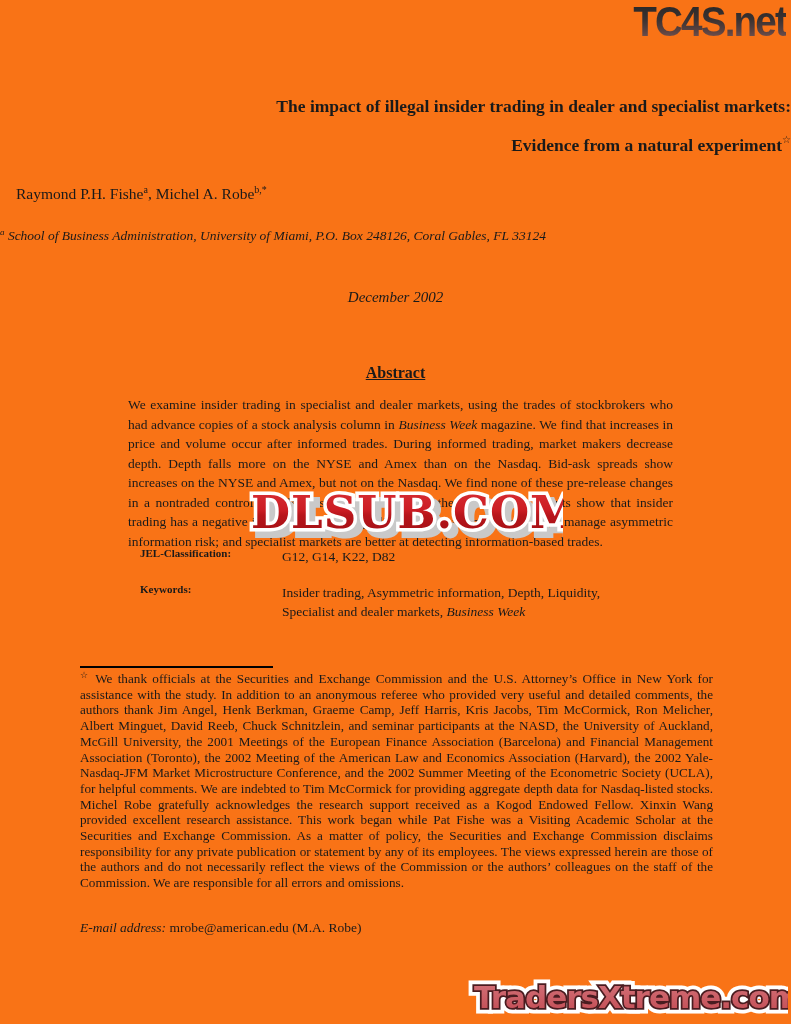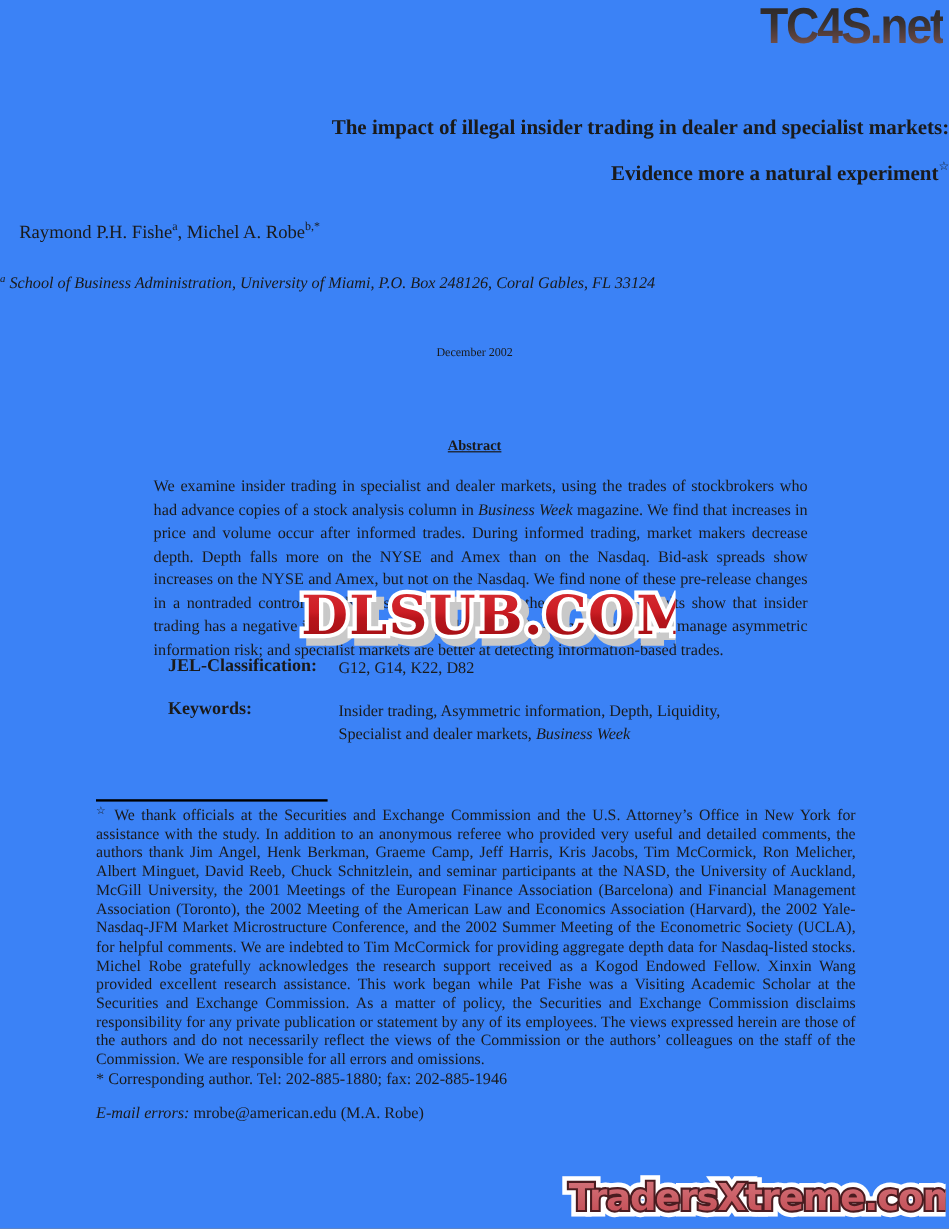--- a/index.html
+++ b/index.html
@@ -2,21 +2,21 @@
 <html><head>
 <meta charset="utf-8">
 <style>
   * { margin: 0; padding: 0; box-sizing: border-box; }
   html, body { background: #888; }
   .page {
     position: relative;
     width: 791px;
     height: 1024px;
     margin: 0 auto;
-    background: #3b82f6;
+    background: #f97316;
     font-family: "Liberation Serif", serif;
     color: #1a1a1a;
     overflow: hidden;
   }
 
   
   .tc4s-logo {
     position: absolute;
     top: -2px;
     right: 5px;
@@ -74,51 +74,52 @@
   }
   .affiliations sup { font-size: 9px; vertical-align: 5px; }
 
   
   .date {
     position: absolute;
     top: 289px;
     left: 0;
     width: 100%;
     text-align: center;
-    font-size: 10px;
+    font-size: 15px;
+    font-style: italic;
   }
 
   
   .abstract-heading {
     position: absolute;
     top: 364px;
     left: 0;
     width: 100%;
     text-align: center;
     font-weight: bold;
-    font-size: 12px;
+    font-size: 16px;
     text-decoration: underline;
   }
   .abstract-body {
     position: absolute;
     top: 395px;
     left: 128px;
     width: 545px;
     font-size: 13.5px;
     line-height: 19.5px;
     text-align: justify;
   }
   .abstract-body .ital { font-style: italic; }
 
   
   .meta-label {
     position: absolute;
     left: 140px;
     font-weight: bold;
-    font-size: 15px;
+    font-size: 11px;
   }
   .meta-value {
     position: absolute;
     left: 282px;
     font-size: 13.5px;
     line-height: 19px;
   }
   .jel-row   { top: 547px; }
   .kw-row    { top: 583px; }
   .meta-value .ital { font-style: italic; }
@@ -190,21 +191,21 @@
 </style>
 </head>
 <body>
 
 <div class="page">
 
   <div class="tc4s-logo">TC4S.net</div>
 
   <h1 class="title">
     <span>The impact of illegal insider trading in dealer and specialist markets:</span><br>
-    <span>Evidence more a natural experiment</span><span class="fn-star">☆</span>
+    <span>Evidence from a natural experiment</span><span class="fn-star">☆</span>
   </h1>
 
   <div class="authors">
     <span>Raymond P.H. Fishe</span><sup>a</sup><span>, </span><span>Michel A. Robe</span><sup>b,*</sup>
   </div>
 
   <div class="affiliations">
     <div><sup>a</sup> <span>School of Business Administration, University of Miami, P.O. Box 248126, Coral Gables, FL 33124</span></div>
   </div>
 
@@ -219,24 +220,23 @@
 
   <div class="meta-label kw-row">Keywords:</div>
   <div class="meta-value kw-row">
     <span>Insider trading, Asymmetric information, Depth, Liquidity,</span><br>
     <span>Specialist and dealer markets, </span><span class="ital">Business Week</span>
   </div>
 
   <div class="footnote-rule"></div>
   <p class="footnote"><sup>☆</sup> <span>We thank officials at the Securities and Exchange Commission and the U.S. Attorney’s Office in New York for assistance with the study. In addition to an anonymous referee who provided very useful and detailed comments, the authors thank Jim Angel, Henk Berkman, Graeme Camp, Jeff Harris, Kris Jacobs, Tim McCormick, Ron Melicher, Albert Minguet, David Reeb, Chuck Schnitzlein, and seminar participants at the NASD, the University of Auckland, McGill University, the 2001 Meetings of the European Finance Association (Barcelona) and Financial Management Association (Toronto), the 2002 Meeting of the American Law and Economics Association (Harvard), the 2002 Yale-Nasdaq-JFM Market Microstructure Conference, and the 2002 Summer Meeting of the Econometric Society (UCLA), for helpful comments. We are indebted to Tim McCormick for providing aggregate depth data for Nasdaq-listed stocks. Michel Robe gratefully acknowledges the research support received as a Kogod Endowed Fellow. Xinxin Wang provided excellent research assistance. This work began while Pat Fishe was a Visiting Academic Scholar at the Securities and Exchange Commission. As a matter of policy, the Securities and Exchange Commission disclaims responsibility for any private publication or statement by any of its employees. The views expressed herein are those of the authors and do not necessarily reflect the views of the Commission or the authors’ colleagues on the staff of the Commission. We are responsible for all errors and omissions.</span></p>
 
-  <div class="corresponding">* Corresponding author. Tel: 202-885-1880; fax: 202-885-1946</div>
 
   <div class="email-line">
-    <span class="ital">E-mail errors:</span>
+    <span class="ital">E-mail address:</span>
     <span>mrobe@american.edu (M.A. Robe)</span>
   </div>
 
   <svg class="wm-center" viewBox="0 0 320 66">
     <defs>
       <linearGradient id="dlsubGrad" x1="0" y1="0" x2="0" y2="1">
         <stop offset="0%" stop-color="#d93036"></stop>
         <stop offset="45%" stop-color="#cc1d24"></stop>
         <stop offset="55%" stop-color="#b8151b"></stop>
         <stop offset="100%" stop-color="#9e0f14"></stop>

